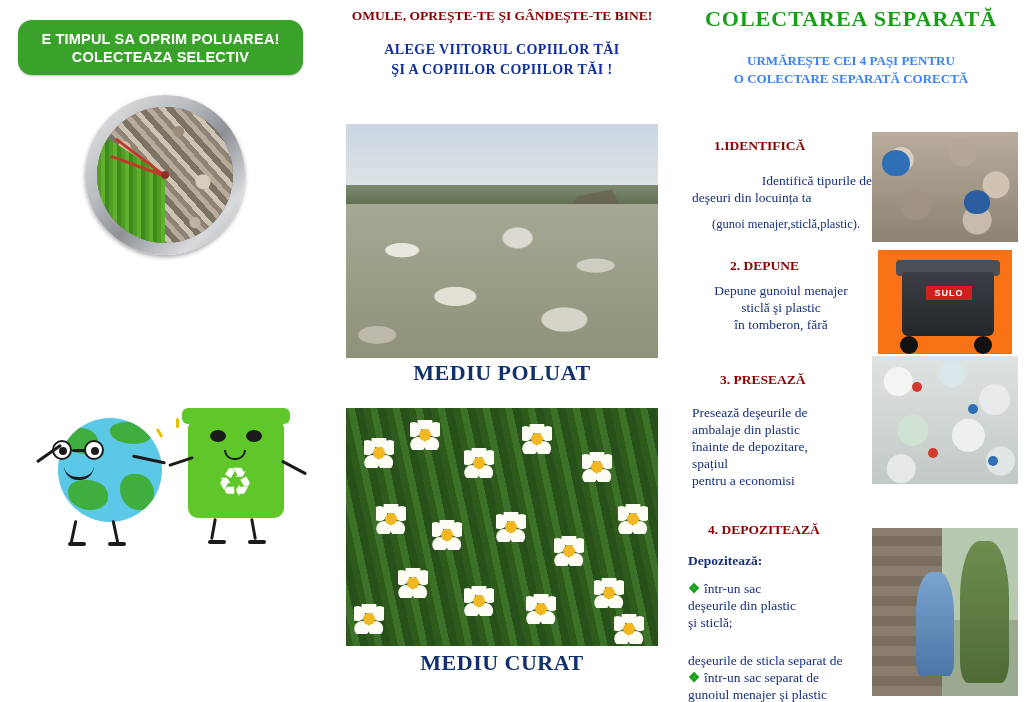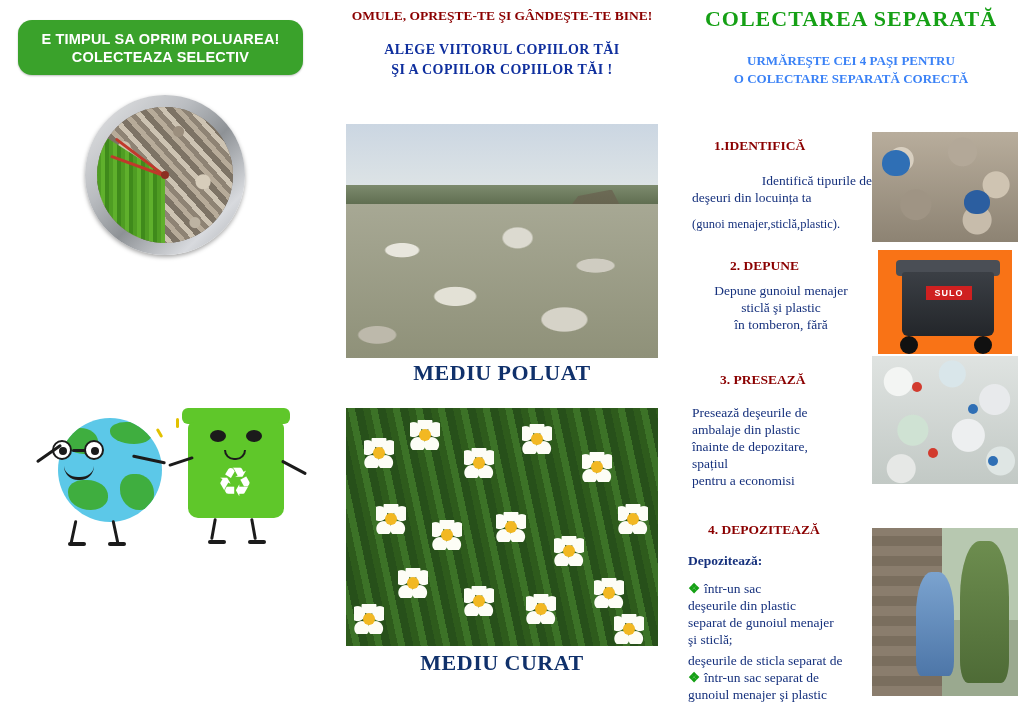--- a/index.html
+++ b/index.html
@@ -449,21 +449,21 @@
     <div class="c3-title">COLECTAREA   SEPARATĂ</div>
     <div class="c3-sub">
       <div>URMĂREŞTE  CEI 4 PAŞI PENTRU</div>
       <div>O  COLECTARE SEPARATĂ CORECTĂ</div>
     </div>
 
     <div class="step-h" style="left:42px; top:138px;">1.IDENTIFICĂ</div>
     <div class="step-b" style="left:20px; top:172px; width:180px;">
       <div style="text-align:right;">Identifică tipurile de</div>
       <div>deşeuri din  locuința ta</div>
-      <div style="margin-top:10px;font-size:12.5px;">(gunoi menajer,sticlă,plastic).</div>
+      <div style="margin-top:10px;font-size:12.5px;margin-left:20px;">(gunoi menajer,sticlă,plastic).</div>
     </div>
     <div class="p3 p3-trash">
       <div class="bag" style="left:10px;top:18px;width:28px;height:26px;"></div>
       <div class="bag" style="left:92px;top:58px;width:26px;height:24px;background:#2b5ea0;"></div>
     </div>
 
     <div class="step-h" style="left:58px; top:258px;">2. DEPUNE</div>
     <div class="step-b" style="left:14px; top:282px; width:190px; text-align:center;">
       <div>Depune gunoiul menajer</div>
       <div>sticlă şi plastic</div>
@@ -493,21 +493,20 @@
     </div>
 
     <div class="step-h" style="left:36px; top:522px;">4. DEPOZITEAZĂ</div>
     <div class="step-b" style="left:16px; top:552px; width:186px; font-weight:bold;">Depozitează:</div>
 
     <div class="step-b" style="left:16px; top:580px; width:190px;">
       <div>
         <span class="bullet">❖</span><span>într-un sac</span>
       </div>
       <div>deşeurile  din plastic</div>
-      <div>separat de gunoiul menajer</div>
       <div>şi sticlă;</div>
     </div>
 
     <div class="step-b" style="left:16px; top:652px; width:196px;">
       <div>deşeurile de sticla separat de</div>
       <div>
         <span class="bullet">❖</span><span>într-un sac separat de</span>
       </div>
       <div>gunoiul menajer şi plastic</div>
     </div>

